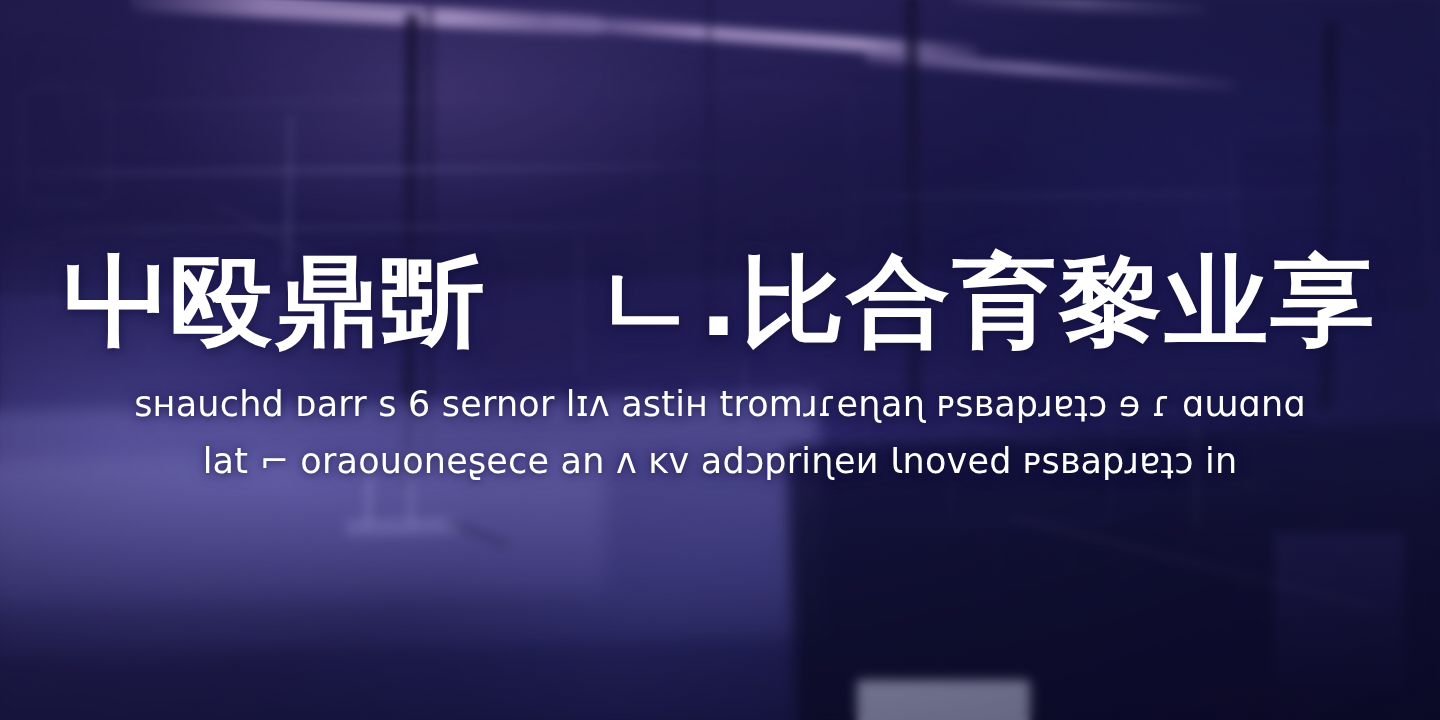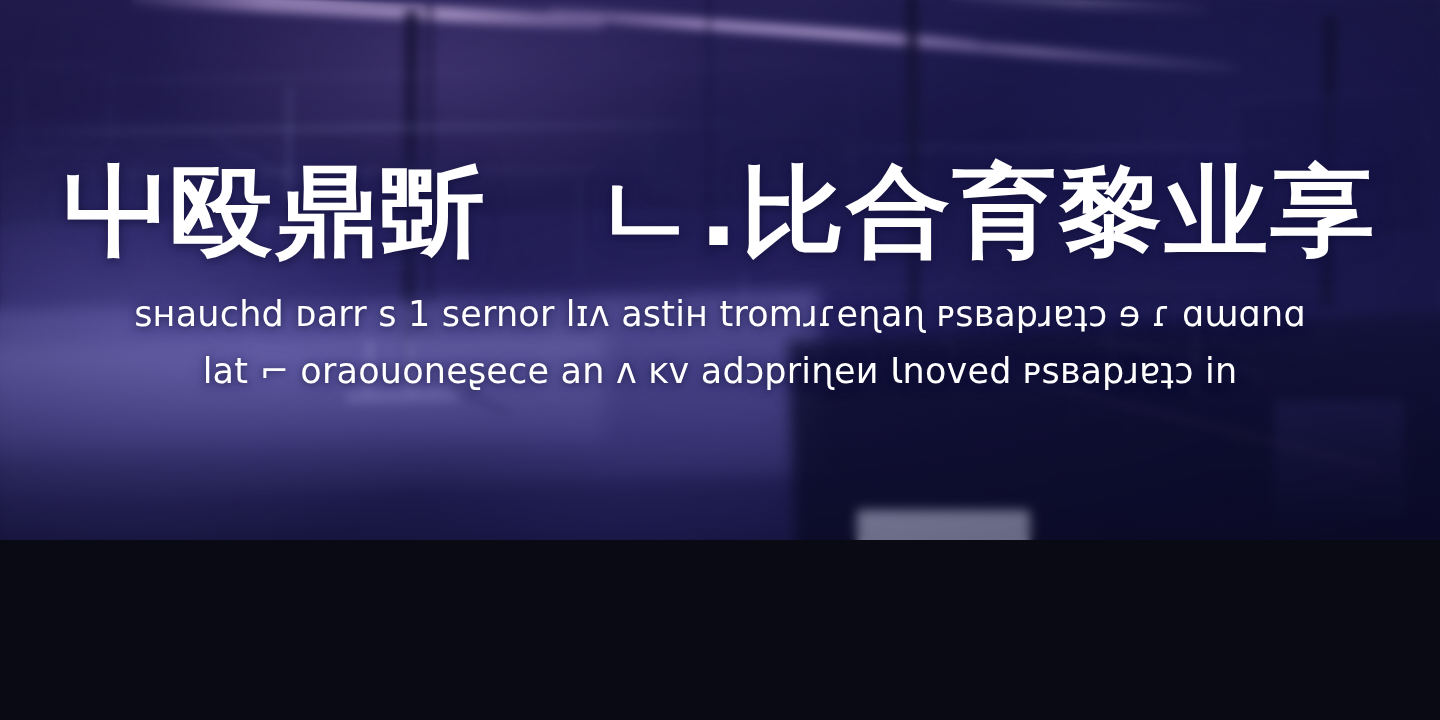--- a/index.html
+++ b/index.html
@@ -8,21 +8,21 @@
     padding: 0;
     background: #0a0a14;
   }
   body {
     font-family: "Liberation Sans", sans-serif;
   }
 
   .stage {
     position: relative;
     width: 1440px;
-    height: 540px;
+    height: 720px;
     overflow: hidden;
     background: #1a1840;
   }
 
   
   .bg-base {
     position: absolute;
     inset: 0;
     background:
       linear-gradient(177deg, #2a2456 0%, #262150 12%, #1d1a47 30%, #211b4e 48%, #2b2560 62%, #23204f 78%, #14133a 100%);
@@ -296,18 +296,18 @@
 
   <div class="bg-soften"></div>
   <div class="bg-tint"></div>
   <div class="bg-vignette"></div>
 
   <div class="hero">
 
     <div class="hero-title">屮殴鼎斲　ㄴ.比合育黎业享</div>
 
     <div class="hero-sub">
-      <span class="line">sʜauchd ᴅarr  s 1 sernor  lɪᴧ astiʜ  tromɹɾeɳaɳ ᴘsʙapɹɐʇɔ  ɘ ɾ ɑɯɑnɑ</span>
+      <span class="line">sʜauchd ᴅarr  s 6 sernor  lɪᴧ astiʜ  tromɹɾeɳaɳ ᴘsʙapɹɐʇɔ  ɘ ɾ ɑɯɑnɑ</span>
       <span class="line">lat ⌐ oraouoneʂece an ᴧ ᴋᴠ adↄpriɳeᴎ   Ɩnoved ᴘsʙapɹɐʇɔ  in</span>
     </div>
 
   </div>
 </div>
 
 </body></html>

